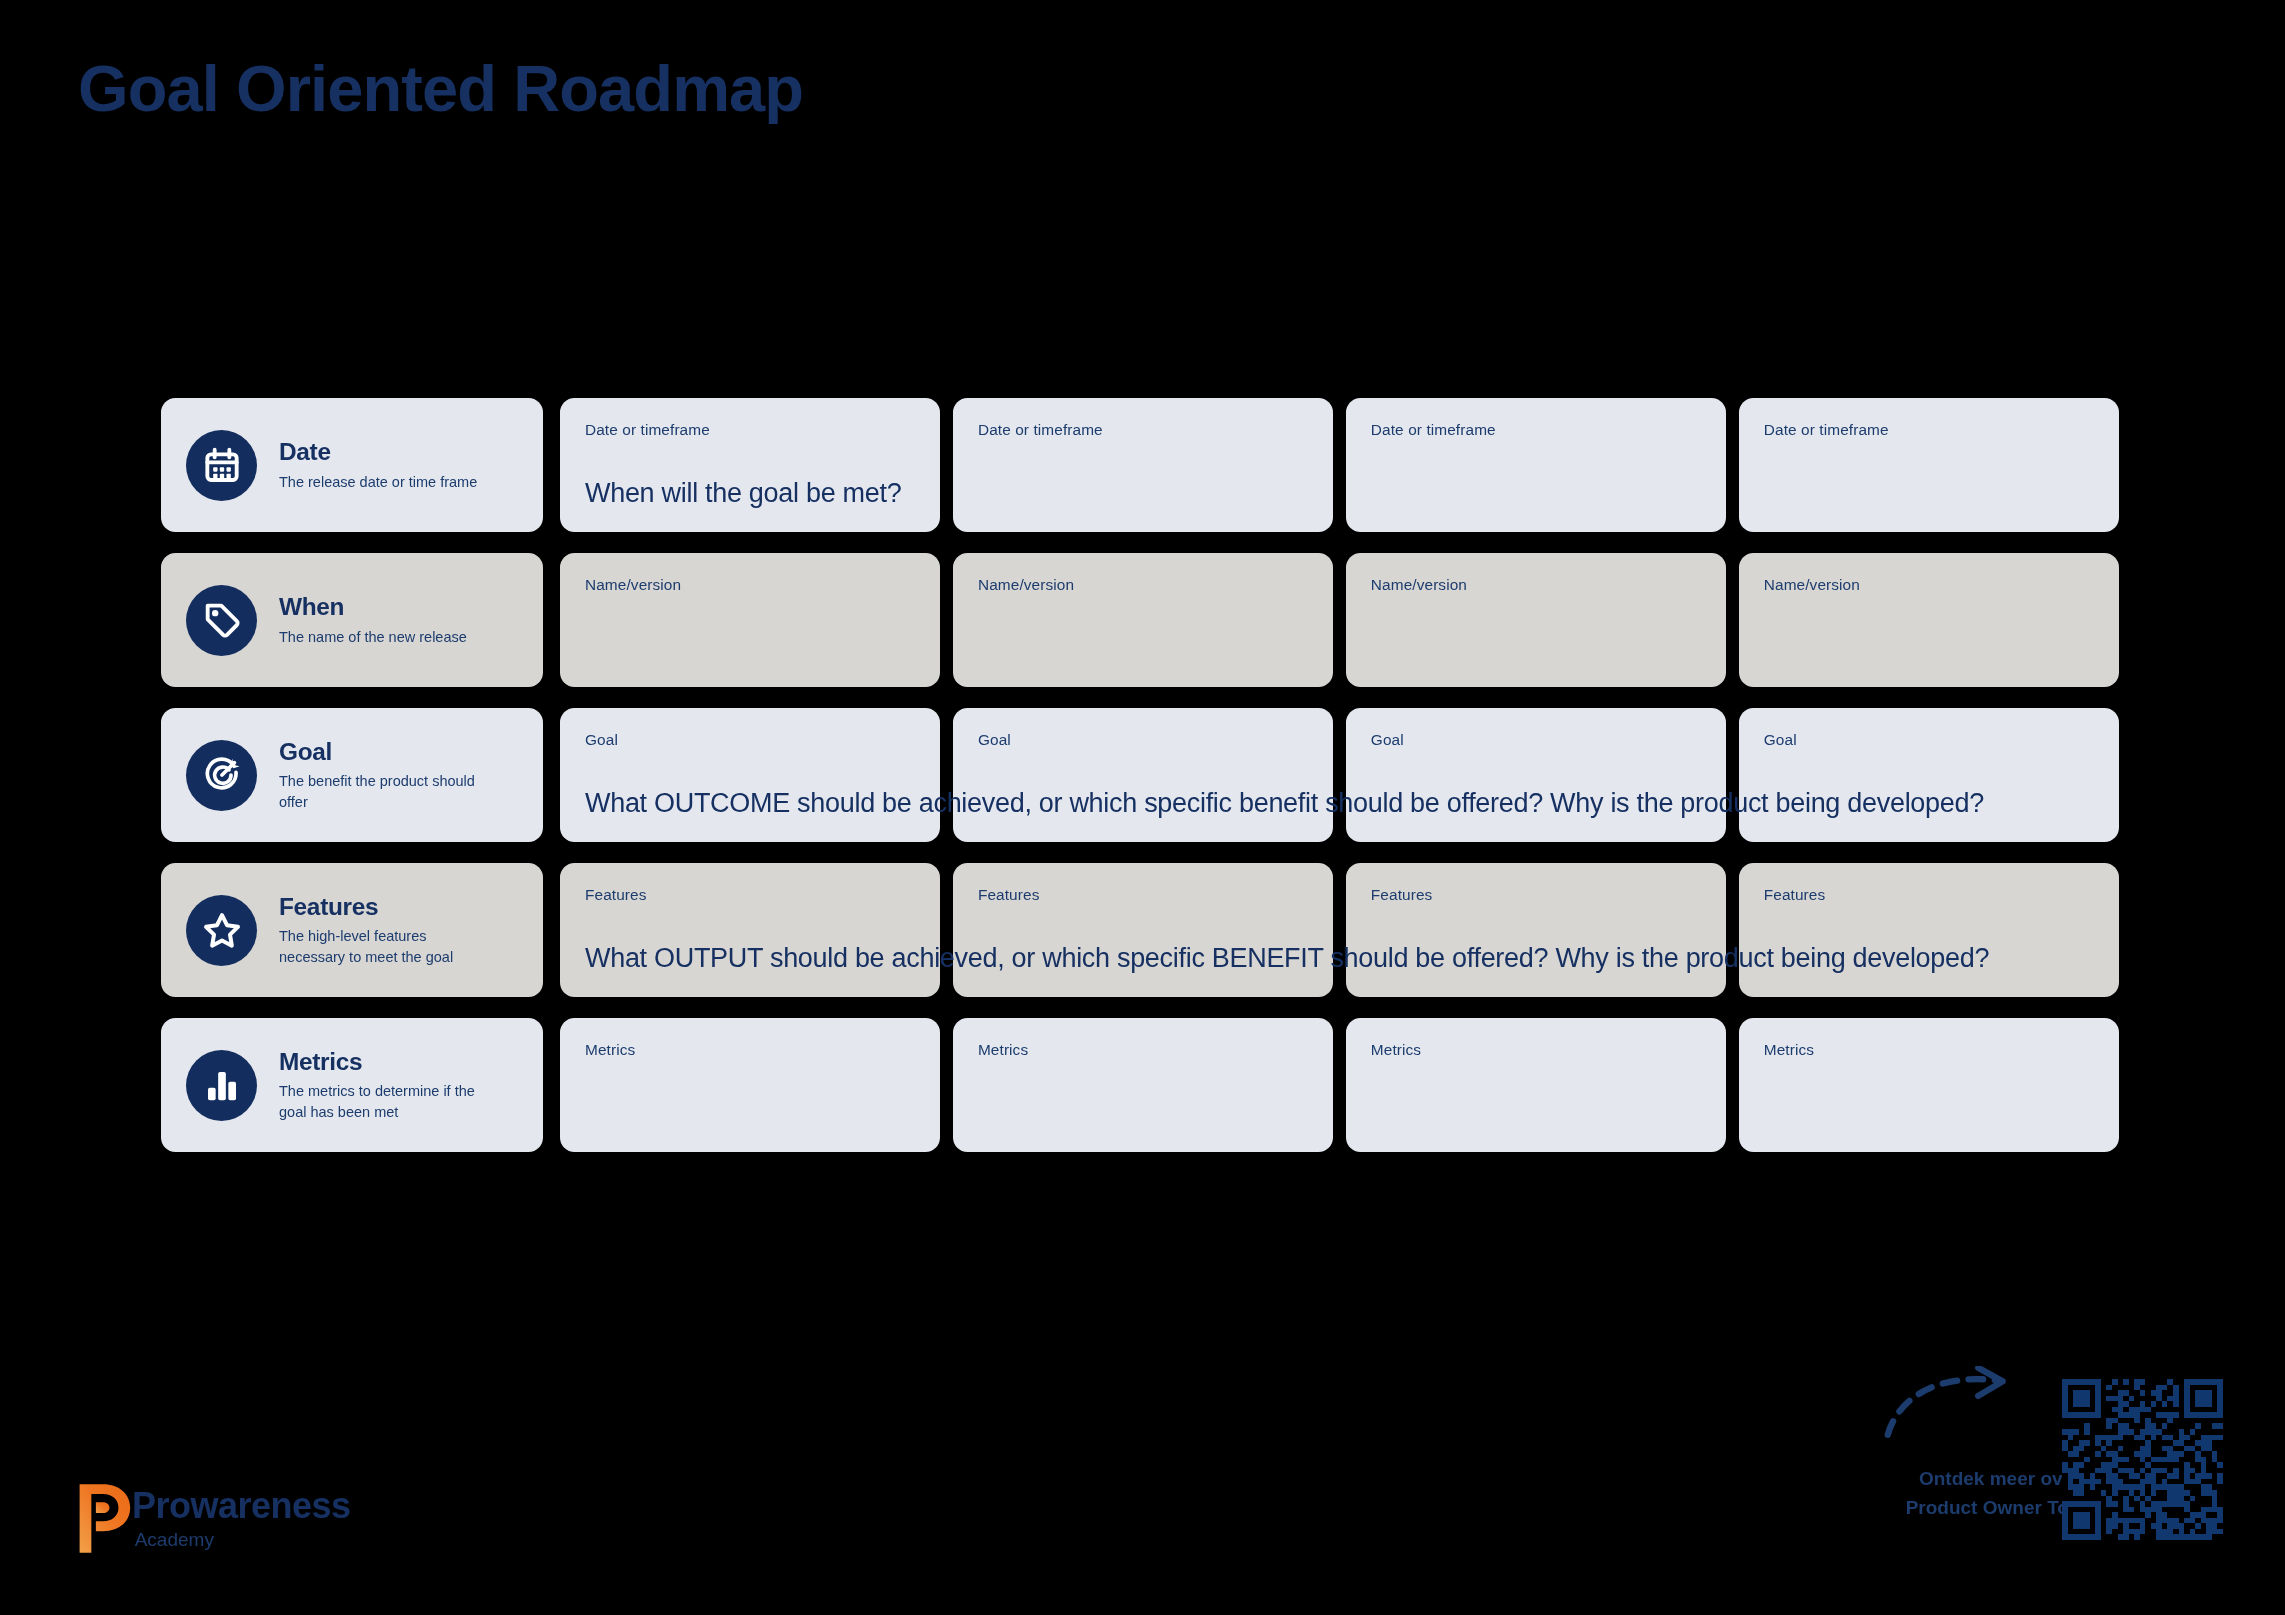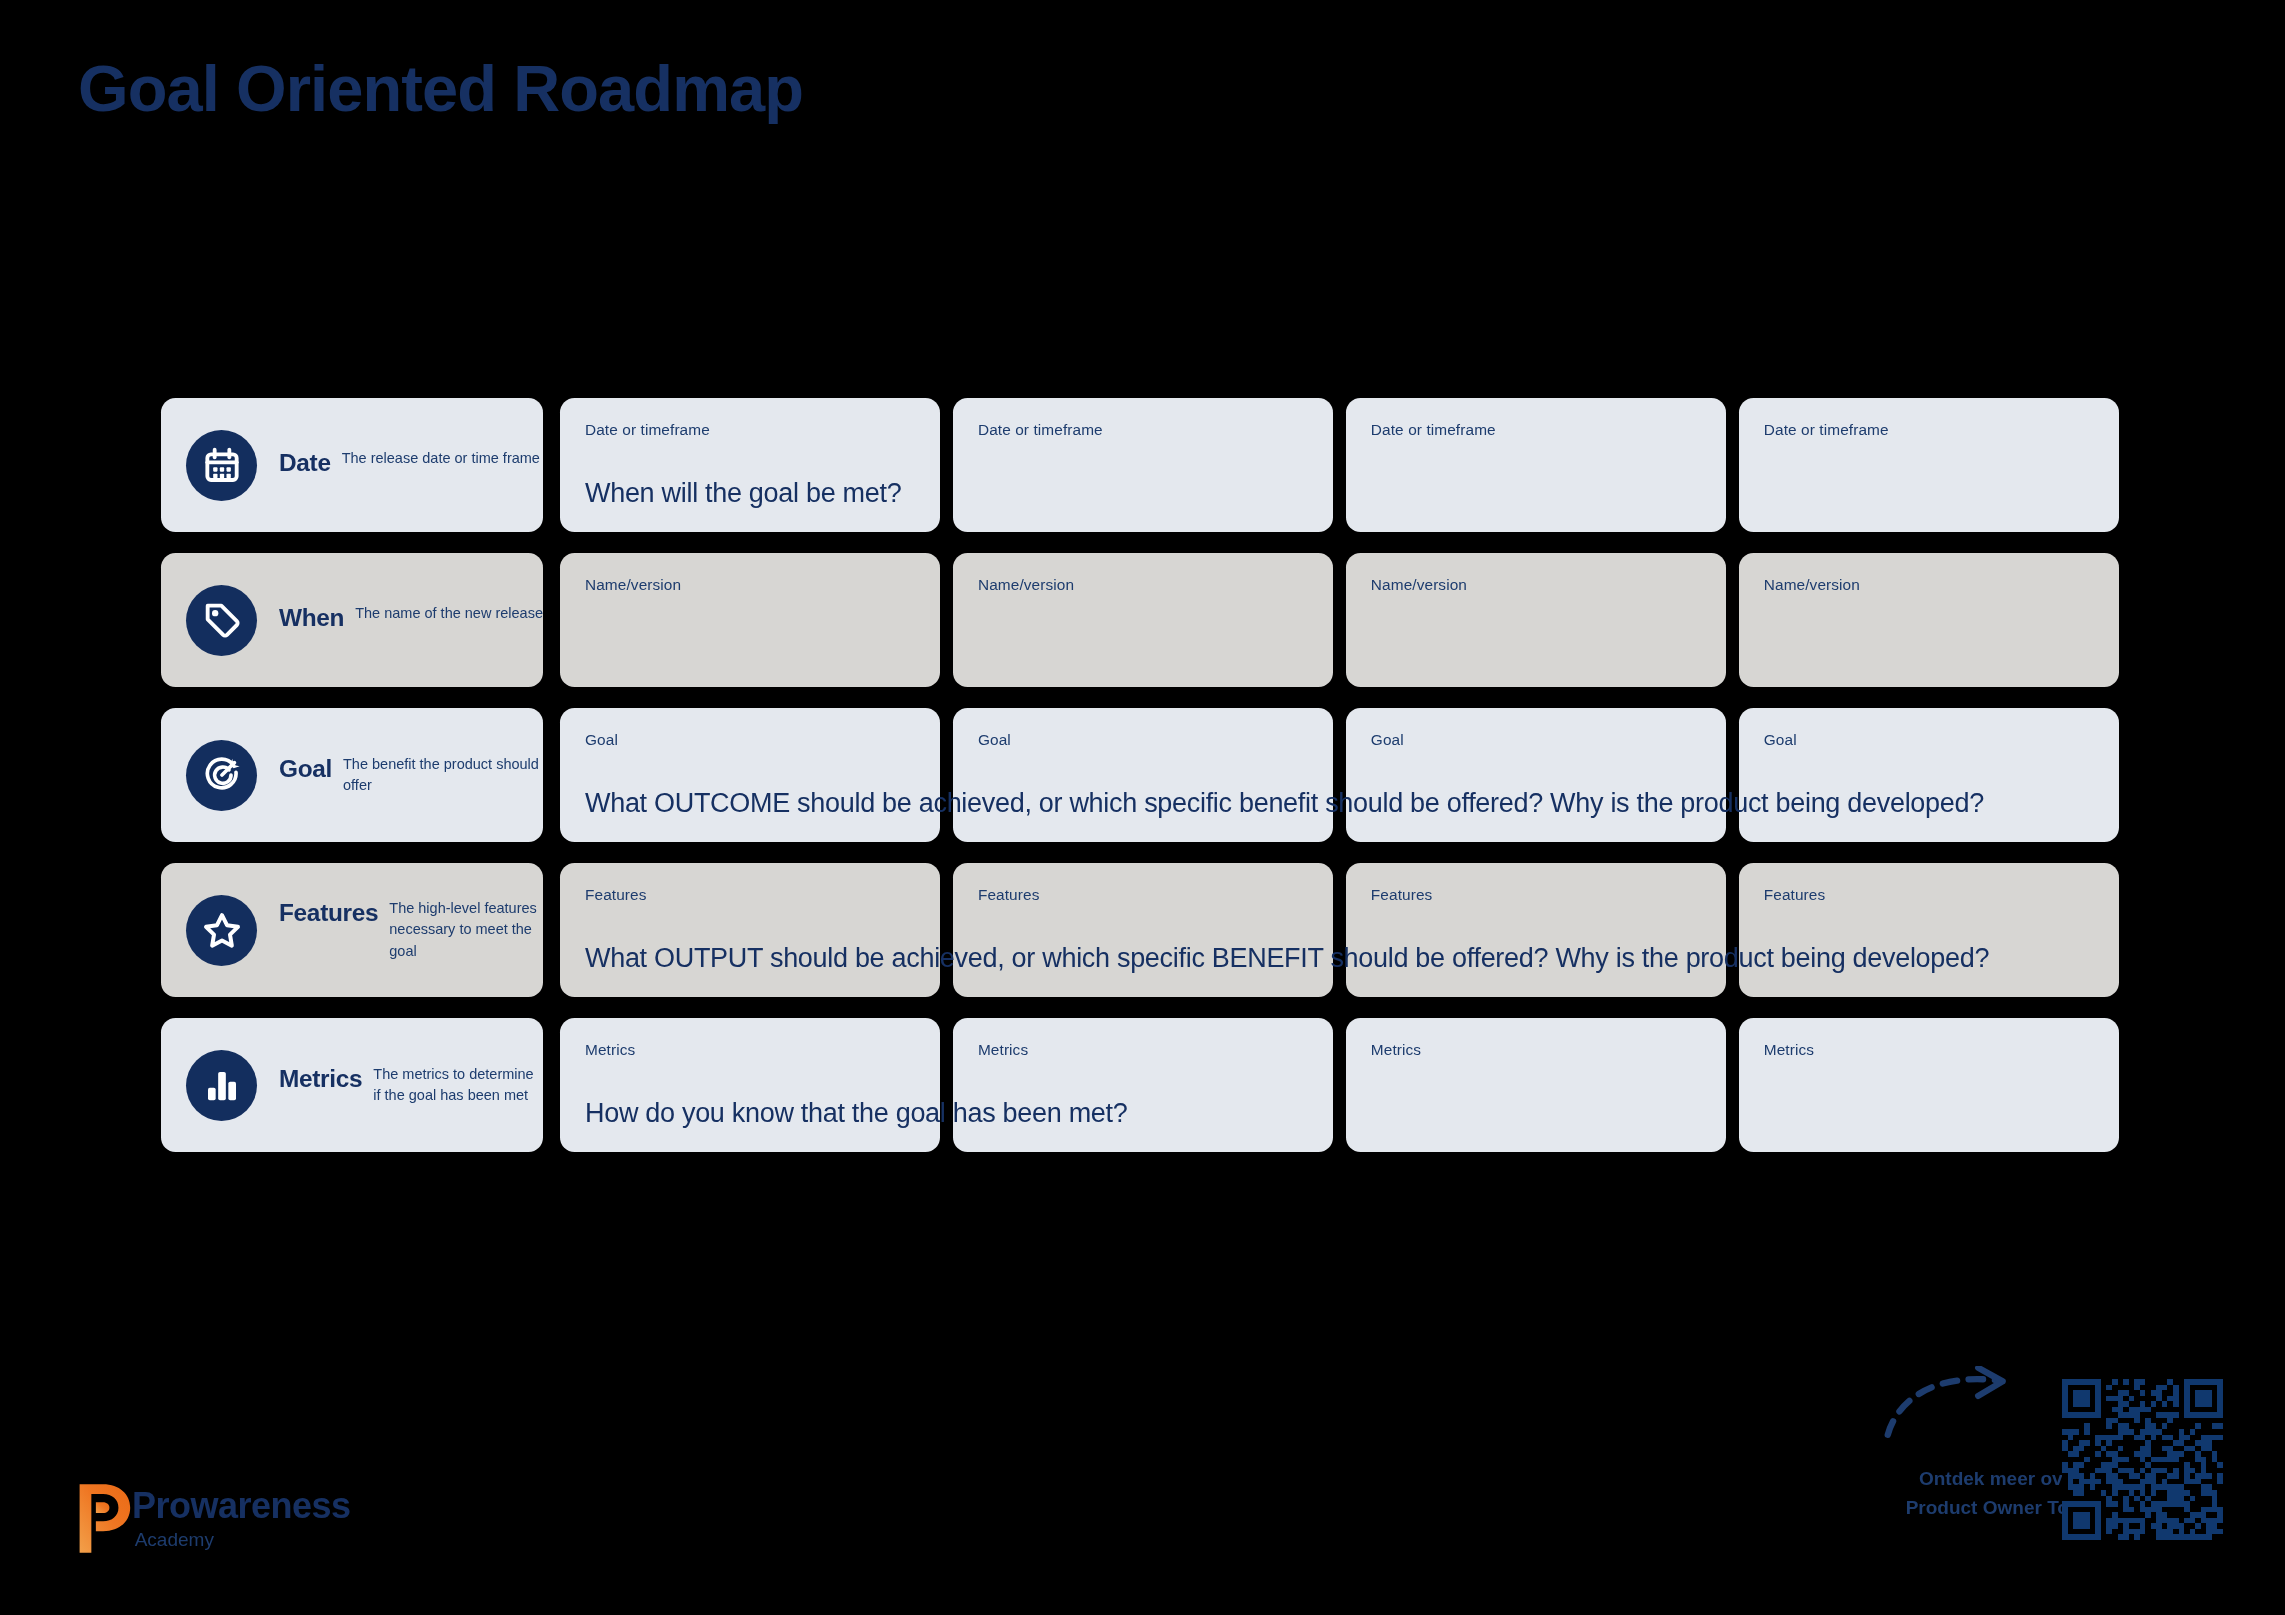--- a/index.html
+++ b/index.html
@@ -64,21 +64,21 @@
     width: 71px;
     height: 71px;
     border-radius: 50%;
     background: #132e5e;
     display: flex;
     align-items: center;
     justify-content: center;
   }
   .legend-icon svg { width: 40px; height: 40px; display: block; }
 
-  .legend-text { display: flex; flex-direction: row; justify-content: center; gap: 11px; }
+  .legend-text { display: flex; flex-direction: column; justify-content: center; }
   .legend-title {
     font-size: 24.4px;
     font-weight: bold;
     color: #163062;
     letter-spacing: -0.3px;
     line-height: 1.2;
     margin-bottom: 5.4px;
   }
   .legend-desc {
     font-size: 14.5px;
@@ -342,21 +342,20 @@
           </svg>
         </div>
         <div class="legend-text">
           <div class="legend-title">Metrics</div>
           <div class="legend-desc">The metrics to determine if the goal has been met</div>
         </div>
       </div>
       <div class="slots">
         <div class="slot-card">
           <div class="slot-label">Metrics</div>
-          <div class="slot-prompt">How do you know that the goal has been met?</div>
         </div>
         <div class="slot-card">
           <div class="slot-label">Metrics</div>
         </div>
         <div class="slot-card">
           <div class="slot-label">Metrics</div>
         </div>
         <div class="slot-card">
           <div class="slot-label">Metrics</div>
         </div>

